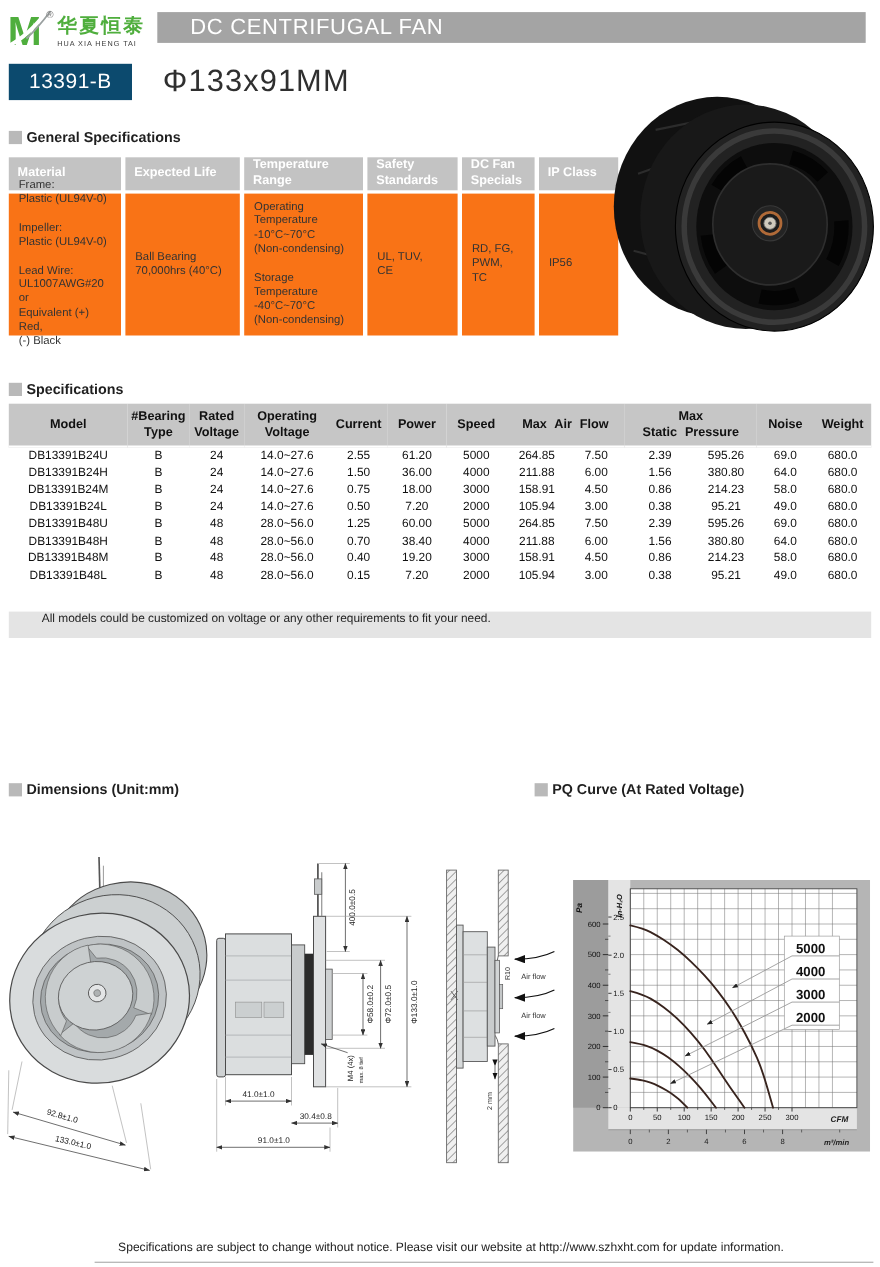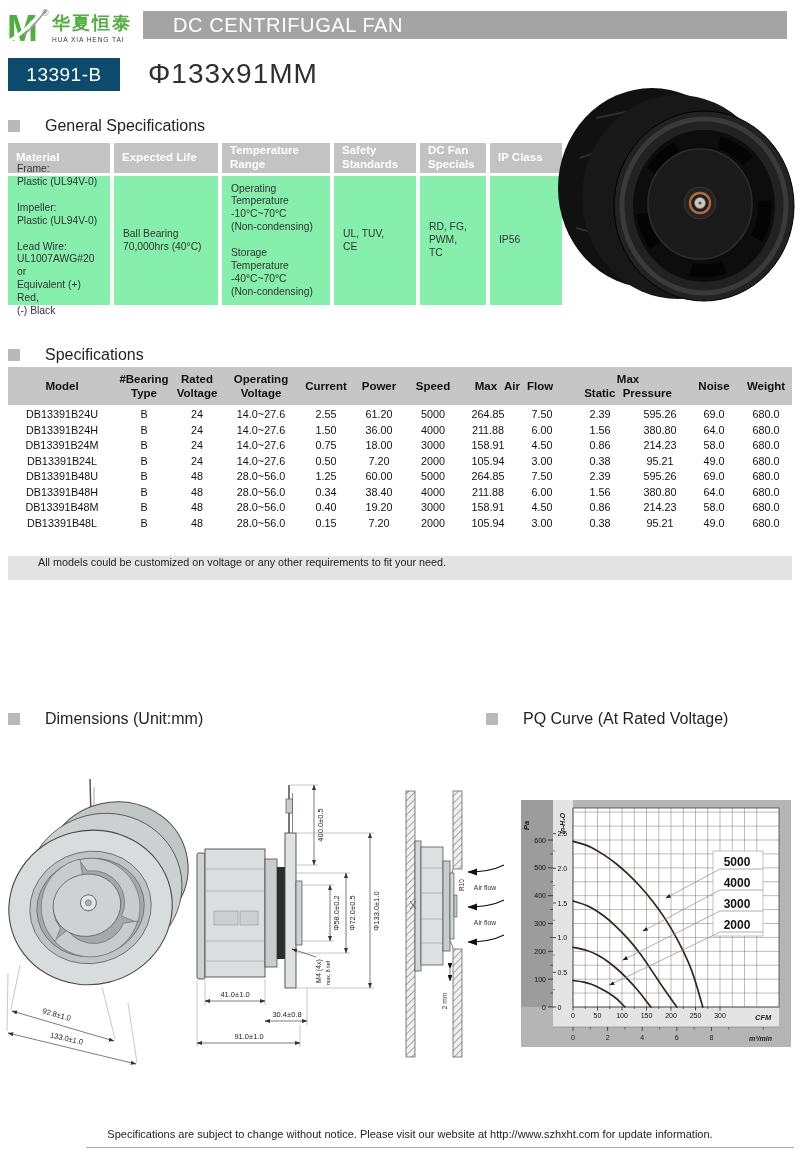--- a/index.html
+++ b/index.html
@@ -7,28 +7,28 @@
         font-family:"Liberation Sans",sans-serif;color:#222;}
   .abs{position:absolute;}
   
   .banner{left:143px;top:11px;width:644px;height:28px;background:#a4a4a4;color:#fff;
           display:flex;align-items:center;padding-left:30px;box-sizing:border-box;
           font-size:20px;font-weight:normal;letter-spacing:.6px;}
   .badge{left:8px;top:58px;width:112px;height:33px;background:#0c4a6e;color:#fff;
          display:flex;align-items:center;justify-content:center;font-size:19px;letter-spacing:.5px;}
   .size-title{left:148px;top:58px;font-size:28px;color:#2f2f2f;letter-spacing:1px;}
   
-  .sec{display:flex;align-items:center;gap:25px;font-size:16px;font-weight:normal;color:#1f1f1f;}
+  .sec{display:flex;align-items:center;gap:4px;font-size:13px;font-weight:bold;color:#1f1f1f;}
   .sec .bullet{width:12px;height:12px;background:#b9b9b9;display:inline-block;}
   
   .gt{left:8px;top:143px;display:flex;gap:4px;}
   .gt .col{display:flex;flex-direction:column;gap:3px;}
   .gt .h{background:#c3c3c3;color:#fff;font-weight:bold;font-size:11.5px;line-height:1.2;
          padding:2px 8px;height:30px;display:flex;align-items:center;box-sizing:border-box;}
-  .gt .b{background:#86efac;font-size:10.3px;line-height:1.25;padding:4px 9px;height:129px;
+  .gt .b{background:#f97316;font-size:10.3px;line-height:1.25;padding:4px 9px;height:129px;
          display:flex;align-items:center;box-sizing:border-box;color:#333;}
   .gt .b span{white-space:pre-line;}
   
   .spec{left:8px;top:367px;}
   table.spec-t{border-collapse:separate;border-spacing:0;width:784px;table-layout:fixed;}
   table.spec-t th,table.spec-t td{padding:0;margin:0;}
   tr.g th{background:#c6c6c6;font-weight:bold;font-size:11.5px;height:38px;vertical-align:middle;
           white-space:pre-line;line-height:1.25;border-bottom:2px solid #fff;color:#111;}
   tr.g th.wsp{word-spacing:4px;}
   tr.u th{background:#dcdcdc;font-weight:bold;font-size:11px;height:20px;border-bottom:3px solid #fff;color:#111;}
@@ -261,21 +261,21 @@
             <td>2.39</td>
             <td>595.26</td>
             <td>69.0</td>
             <td>680.0</td>
           </tr>
           <tr>
             <td>DB13391B48H</td>
             <td>B</td>
             <td>48</td>
             <td>28.0~56.0</td>
-            <td>0.34</td>
+            <td>0.70</td>
             <td>38.40</td>
             <td>4000</td>
             <td>211.88</td>
             <td>6.00</td>
             <td>1.56</td>
             <td>380.80</td>
             <td>64.0</td>
             <td>680.0</td>
           </tr>
           <tr>

